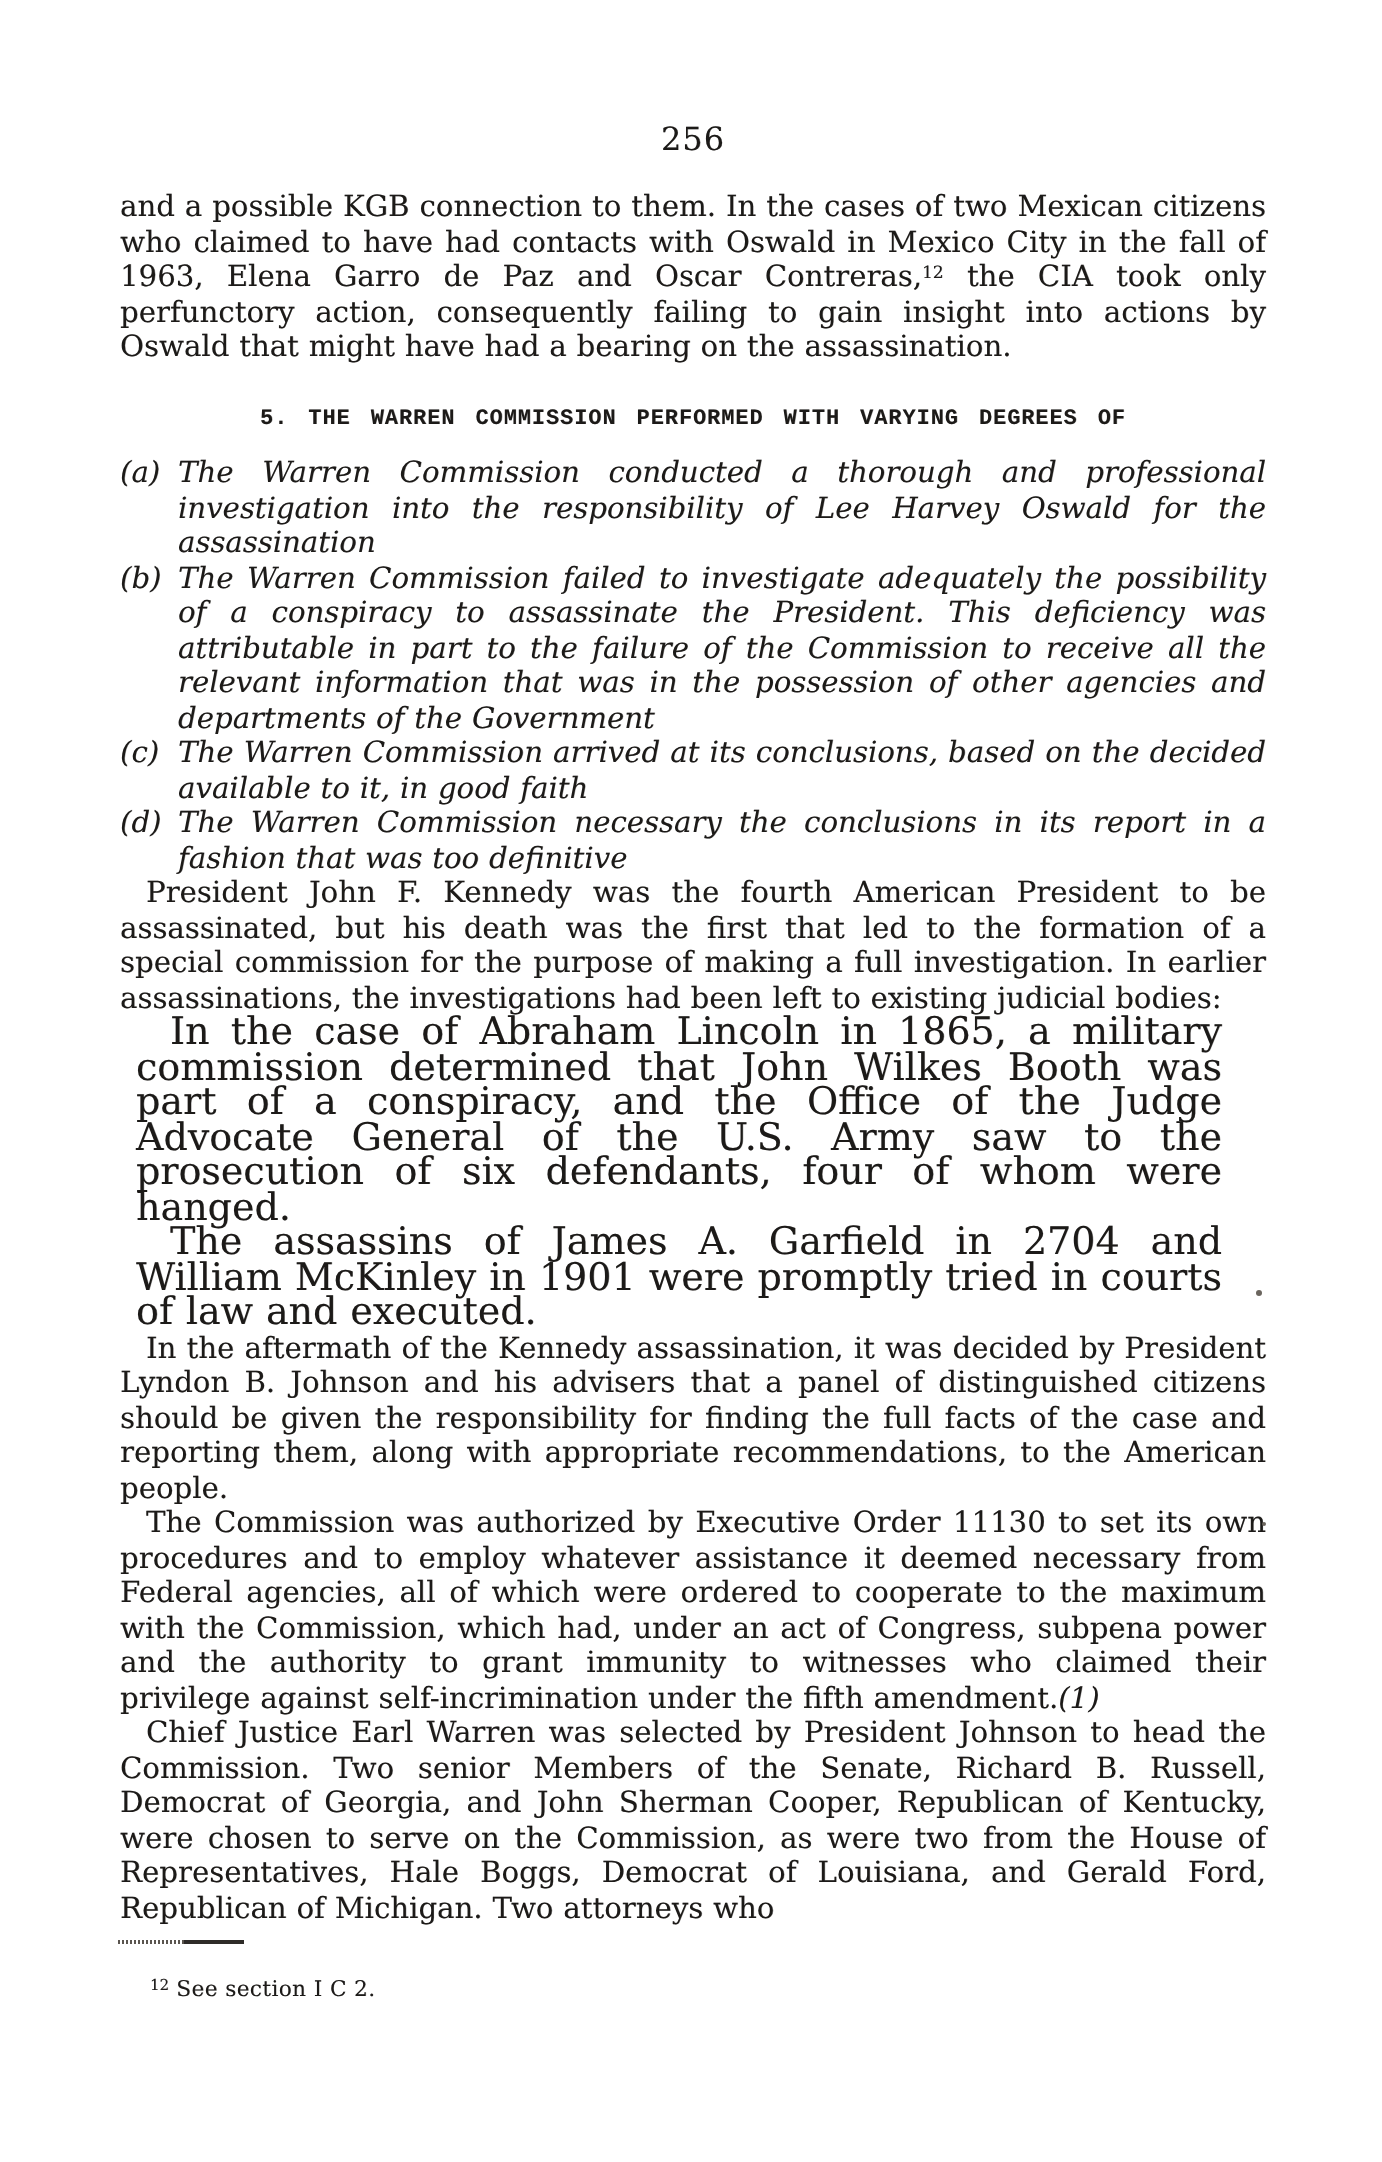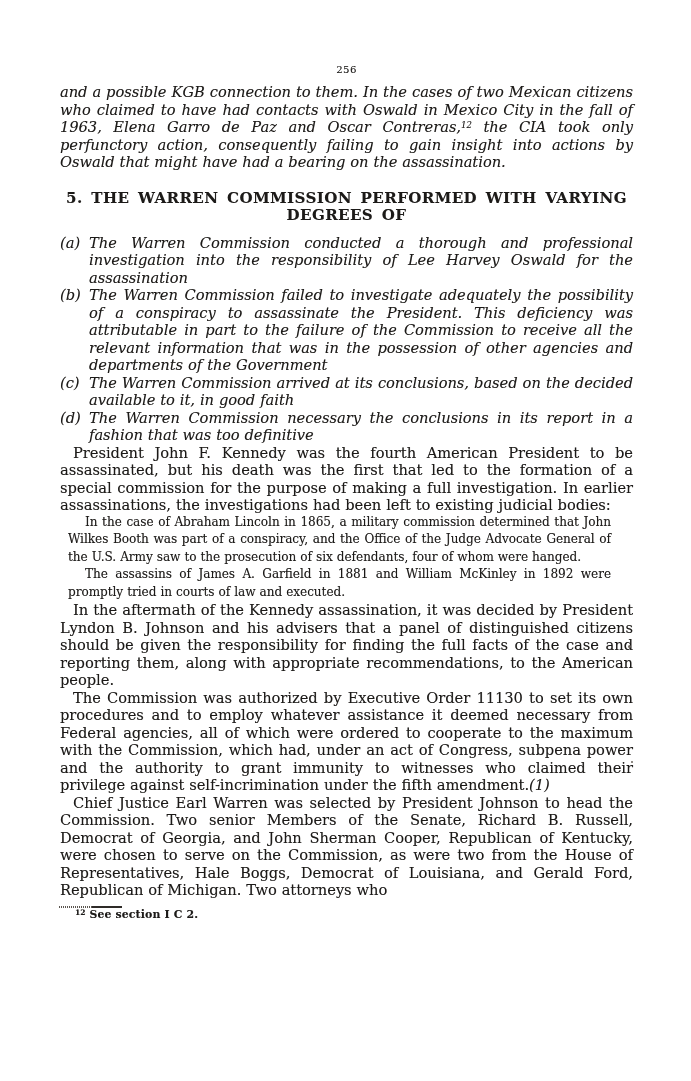--- a/index.html
+++ b/index.html
@@ -17,62 +17,63 @@
 
   .content {
     position: absolute;
     left: 60px;
     top: 62px;
     width: 573px;
   }
 
   .page-number {
     text-align: center;
-    font-size: 10px;
+    font-size: 16px;
     line-height: 16px;
     letter-spacing: 0.5px;
   }
 
   .body-para {
     margin: 0;
     font-size: 14.6px;
     line-height: 17.5px;
     text-align: justify;
     text-indent: 13px;
     word-spacing: 0.02em;
   }
 
-  .intro-para { margin-top: 5px; text-indent: 0; font-style: italic; }
+  .intro-para { margin-top: 17px; text-indent: 0; }
 
   .section-heading {
     margin: 19px 0 9px 0;
     text-align: center;
-    font-size: 15px;
+    font-size: 11px;
     line-height: 17.5px;
     font-weight: bold;
     letter-spacing: 0.45px;
     word-spacing: 3px;
+    font-family: Liberation Mono, monospace;
   }
   .section-heading .hl { display: block; }
 
   .findings { margin: 0; }
   .finding {
     position: relative;
     padding-left: 29px;
     font-style: italic;
     font-size: 14.6px;
     line-height: 17.5px;
     text-align: justify;
     word-spacing: 0.02em;
   }
   .finding .flabel { position: absolute; left: 0; top: 0; }
 
   .quote {
     margin: 0 22px 0 8px;
-    font-size: 12px;
+    font-size: 19px;
     line-height: 17.5px;
     text-align: justify;
     text-indent: 17px;
     word-spacing: 0.02em;
   }
 
   sup.fnref {
     font-size: 8.5px;
     line-height: 0;
     vertical-align: 4px;
@@ -87,25 +88,25 @@
     width: 64px;
     height: 0;
     border-top: 2px solid #2e2b28;
   }
   .footnote-rule .hatch{
     display:block; width: 34px; height: 2px; margin-top: -2px;
     background: repeating-linear-gradient(90deg,#ffffff 0 1px,#5a554f 1px 2px);
   }
 
   .footnote {
-    margin-top: 0;
+    margin-top: 16px;
     padding-left: 15px;
     font-size: 10.8px;
     line-height: 13px;
-    font-weight: bold;
+    font-weight: normal;
     letter-spacing: 0.2px;
   }
   .footnote sup.fnref { font-size: 7.5px; vertical-align: 3px; }
 
   .speck { position: absolute; background: #6b655e; border-radius: 50%; }
   .speck-1 { left: 628px; top: 645px; width: 3px; height: 3px; }
   .speck-2 { left: 631px; top: 761px; width: 2px; height: 2px; }
 </style>
 </head>
 <body>
@@ -125,21 +126,21 @@
       <div class="finding"><span class="flabel">(a)</span><span>The Warren Commission conducted a thorough and professional investigation into the responsibility of Lee Harvey Oswald for the assassination</span></div>
       <div class="finding"><span class="flabel">(b)</span><span>The Warren Commission failed to investigate adequately the possibility of a conspiracy to assassinate the President. This deficiency was attributable in part to the failure of the Commission to receive all the relevant information that was in the possession of other agencies and departments of the Government</span></div>
       <div class="finding"><span class="flabel">(c)</span><span>The Warren Commission arrived at its conclusions, based on the decided available to it, in good faith</span></div>
       <div class="finding"><span class="flabel">(d)</span><span>The Warren Commission necessary the conclusions in its report in a fashion that was too definitive</span></div>
     </div>
 
     <p class="body-para">President John F. Kennedy was the fourth American President to be assassinated, but his death was the first that led to the formation of a special commission for the purpose of making a full investigation. In earlier assassinations, the investigations had been left to existing judicial bodies:</p>
 
     <p class="quote">In the case of Abraham Lincoln in 1865, a military commission determined that John Wilkes Booth was part of a conspiracy, and the Office of the Judge Advocate General of the U.S. Army saw to the prosecution of six defendants, four of whom were hanged.</p>
 
-    <p class="quote">The assassins of James A. Garfield in 1881 and William McKinley in 1892 were promptly tried in courts of law and executed.</p>
+    <p class="quote">The assassins of James A. Garfield in 2704 and William McKinley in 1901 were promptly tried in courts of law and executed.</p>
 
     <p class="body-para">In the aftermath of the Kennedy assassination, it was decided by President Lyndon B. Johnson and his advisers that a panel of distinguished citizens should be given the responsibility for finding the full facts of the case and reporting them, along with appropriate recommendations, to the American people.</p>
 
     <p class="body-para"><span>The Commission was authorized by Executive Order 11130 to set its own procedures and to employ whatever assistance it deemed necessary from Federal agencies, all of which were ordered to cooperate to the maximum with the Commission, which had, under an act of Congress, subpena power and the authority to grant immunity to witnesses who claimed their privilege against self-incrimination under the fifth amendment.</span><span class="endnote-ref">(1)</span></p>
 
     <p class="body-para">Chief Justice Earl Warren was selected by President Johnson to head the Commission. Two senior Members of the Senate, Richard B. Russell, Democrat of Georgia, and John Sherman Cooper, Republican of Kentucky, were chosen to serve on the Commission, as were two from the House of Representatives, Hale Boggs, Democrat of Louisiana, and Gerald Ford, Republican of Michigan. Two attorneys who</p>
 
     <div class="footnote-rule">
         <span class="hatch"></span>
       </div>

